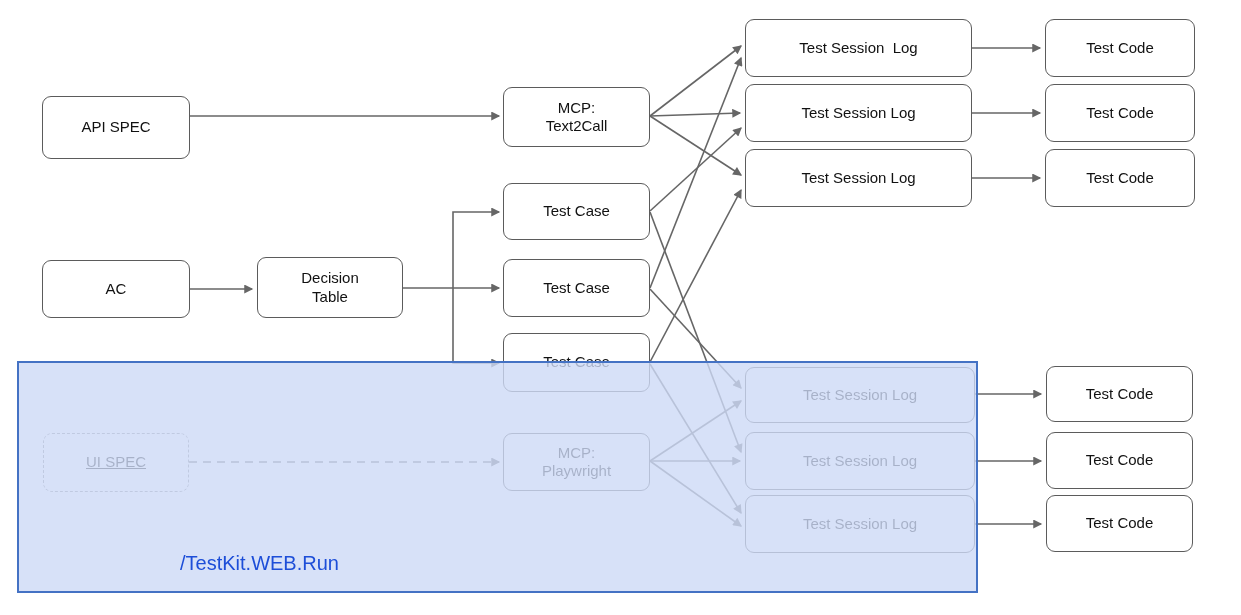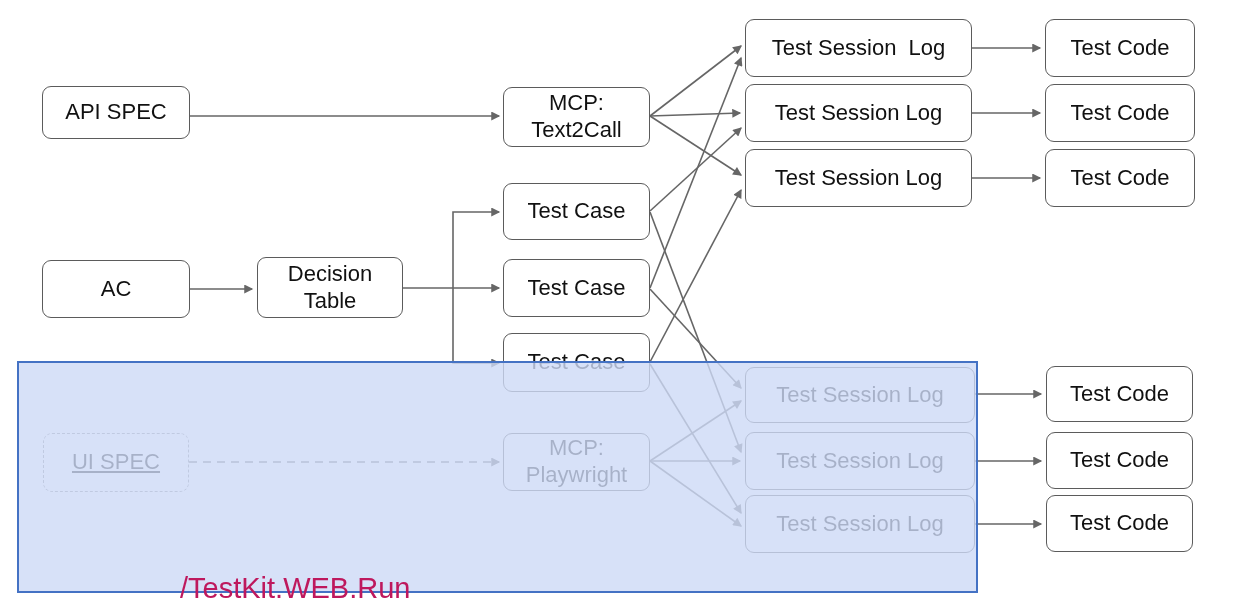--- a/index.html
+++ b/index.html
@@ -5,33 +5,33 @@
   html,body{margin:0;padding:0;background:#fff;}
   #canvas{
     position:relative;width:1241px;height:615px;overflow:hidden;
     font-family:"Liberation Sans","DejaVu Sans",sans-serif;background:#fff;
   }
   #edges{position:absolute;left:0;top:0;z-index:1;}
   .node{
     position:absolute;z-index:2;box-sizing:border-box;
     border:1.8px solid #5b5b5b;border-radius:9px;background:#ffffff;
     display:flex;align-items:center;justify-content:center;
-    font-size:22px;line-height:1.22;color:#111111;
+    font-size:15px;line-height:1.22;color:#111111;
     text-align:center;white-space:pre-wrap;
   }
   .node.dashed{border-style:dashed;border-color:#8d8d8d;text-decoration:underline;}
   #region-overlay{
     position:absolute;z-index:3;box-sizing:border-box;
     left:17px;top:361px;width:961px;height:232px;
     background:rgba(205,218,246,0.80);
     border:2px solid #4472c4;
   }
   #region-label{
-    position:absolute;z-index:4;left:180px;top:572px;
-    font-size:29px;color:#be185d;white-space:pre;
+    position:absolute;z-index:4;left:180px;top:552px;
+    font-size:20px;color:#1d4ed8;white-space:pre;
   }
 </style>
 </head>
 <body>
 
 <div id="canvas">
 
   <svg id="edges" width="1241" height="615" viewBox="0 0 1241 615">
     <defs>
       <marker id="arrow" markerUnits="userSpaceOnUse" markerWidth="11" markerHeight="9" viewBox="0 0 10 10" refX="8.6" refY="5" orient="auto">
@@ -66,21 +66,21 @@
       <line x1="972" y1="48" x2="1040" y2="48" marker-end="url(#arrow)"></line>
       <line x1="972" y1="113" x2="1040" y2="113" marker-end="url(#arrow)"></line>
       <line x1="972" y1="178" x2="1040" y2="178" marker-end="url(#arrow)"></line>
 
       <line x1="975" y1="394" x2="1041" y2="394" marker-end="url(#arrow)"></line>
       <line x1="975" y1="461" x2="1041" y2="461" marker-end="url(#arrow)"></line>
       <line x1="975" y1="524" x2="1041" y2="524" marker-end="url(#arrow)"></line>
     </g>
   </svg>
 
-  <div class="node" style="left:42px;top:86px;width:148px;height:53px"><span>API SPEC</span></div>
+  <div class="node" style="left:42px;top:96px;width:148px;height:63px"><span>API SPEC</span></div>
   <div class="node" style="left:503px;top:87px;width:147px;height:60px"><span>MCP:
 Text2Call</span></div>
   <div class="node" style="left:257px;top:257px;width:146px;height:61px"><span>Decision
 Table</span></div>
   <div class="node" style="left:42px;top:260px;width:148px;height:58px"><span>AC</span></div>
 
   <div class="node" style="left:503px;top:183px;width:147px;height:57px"><span>Test Case</span></div>
   <div class="node" style="left:503px;top:259px;width:147px;height:58px"><span>Test Case</span></div>
   <div class="node" style="left:503px;top:333px;width:147px;height:59px"><span>Test Case</span></div>
 

